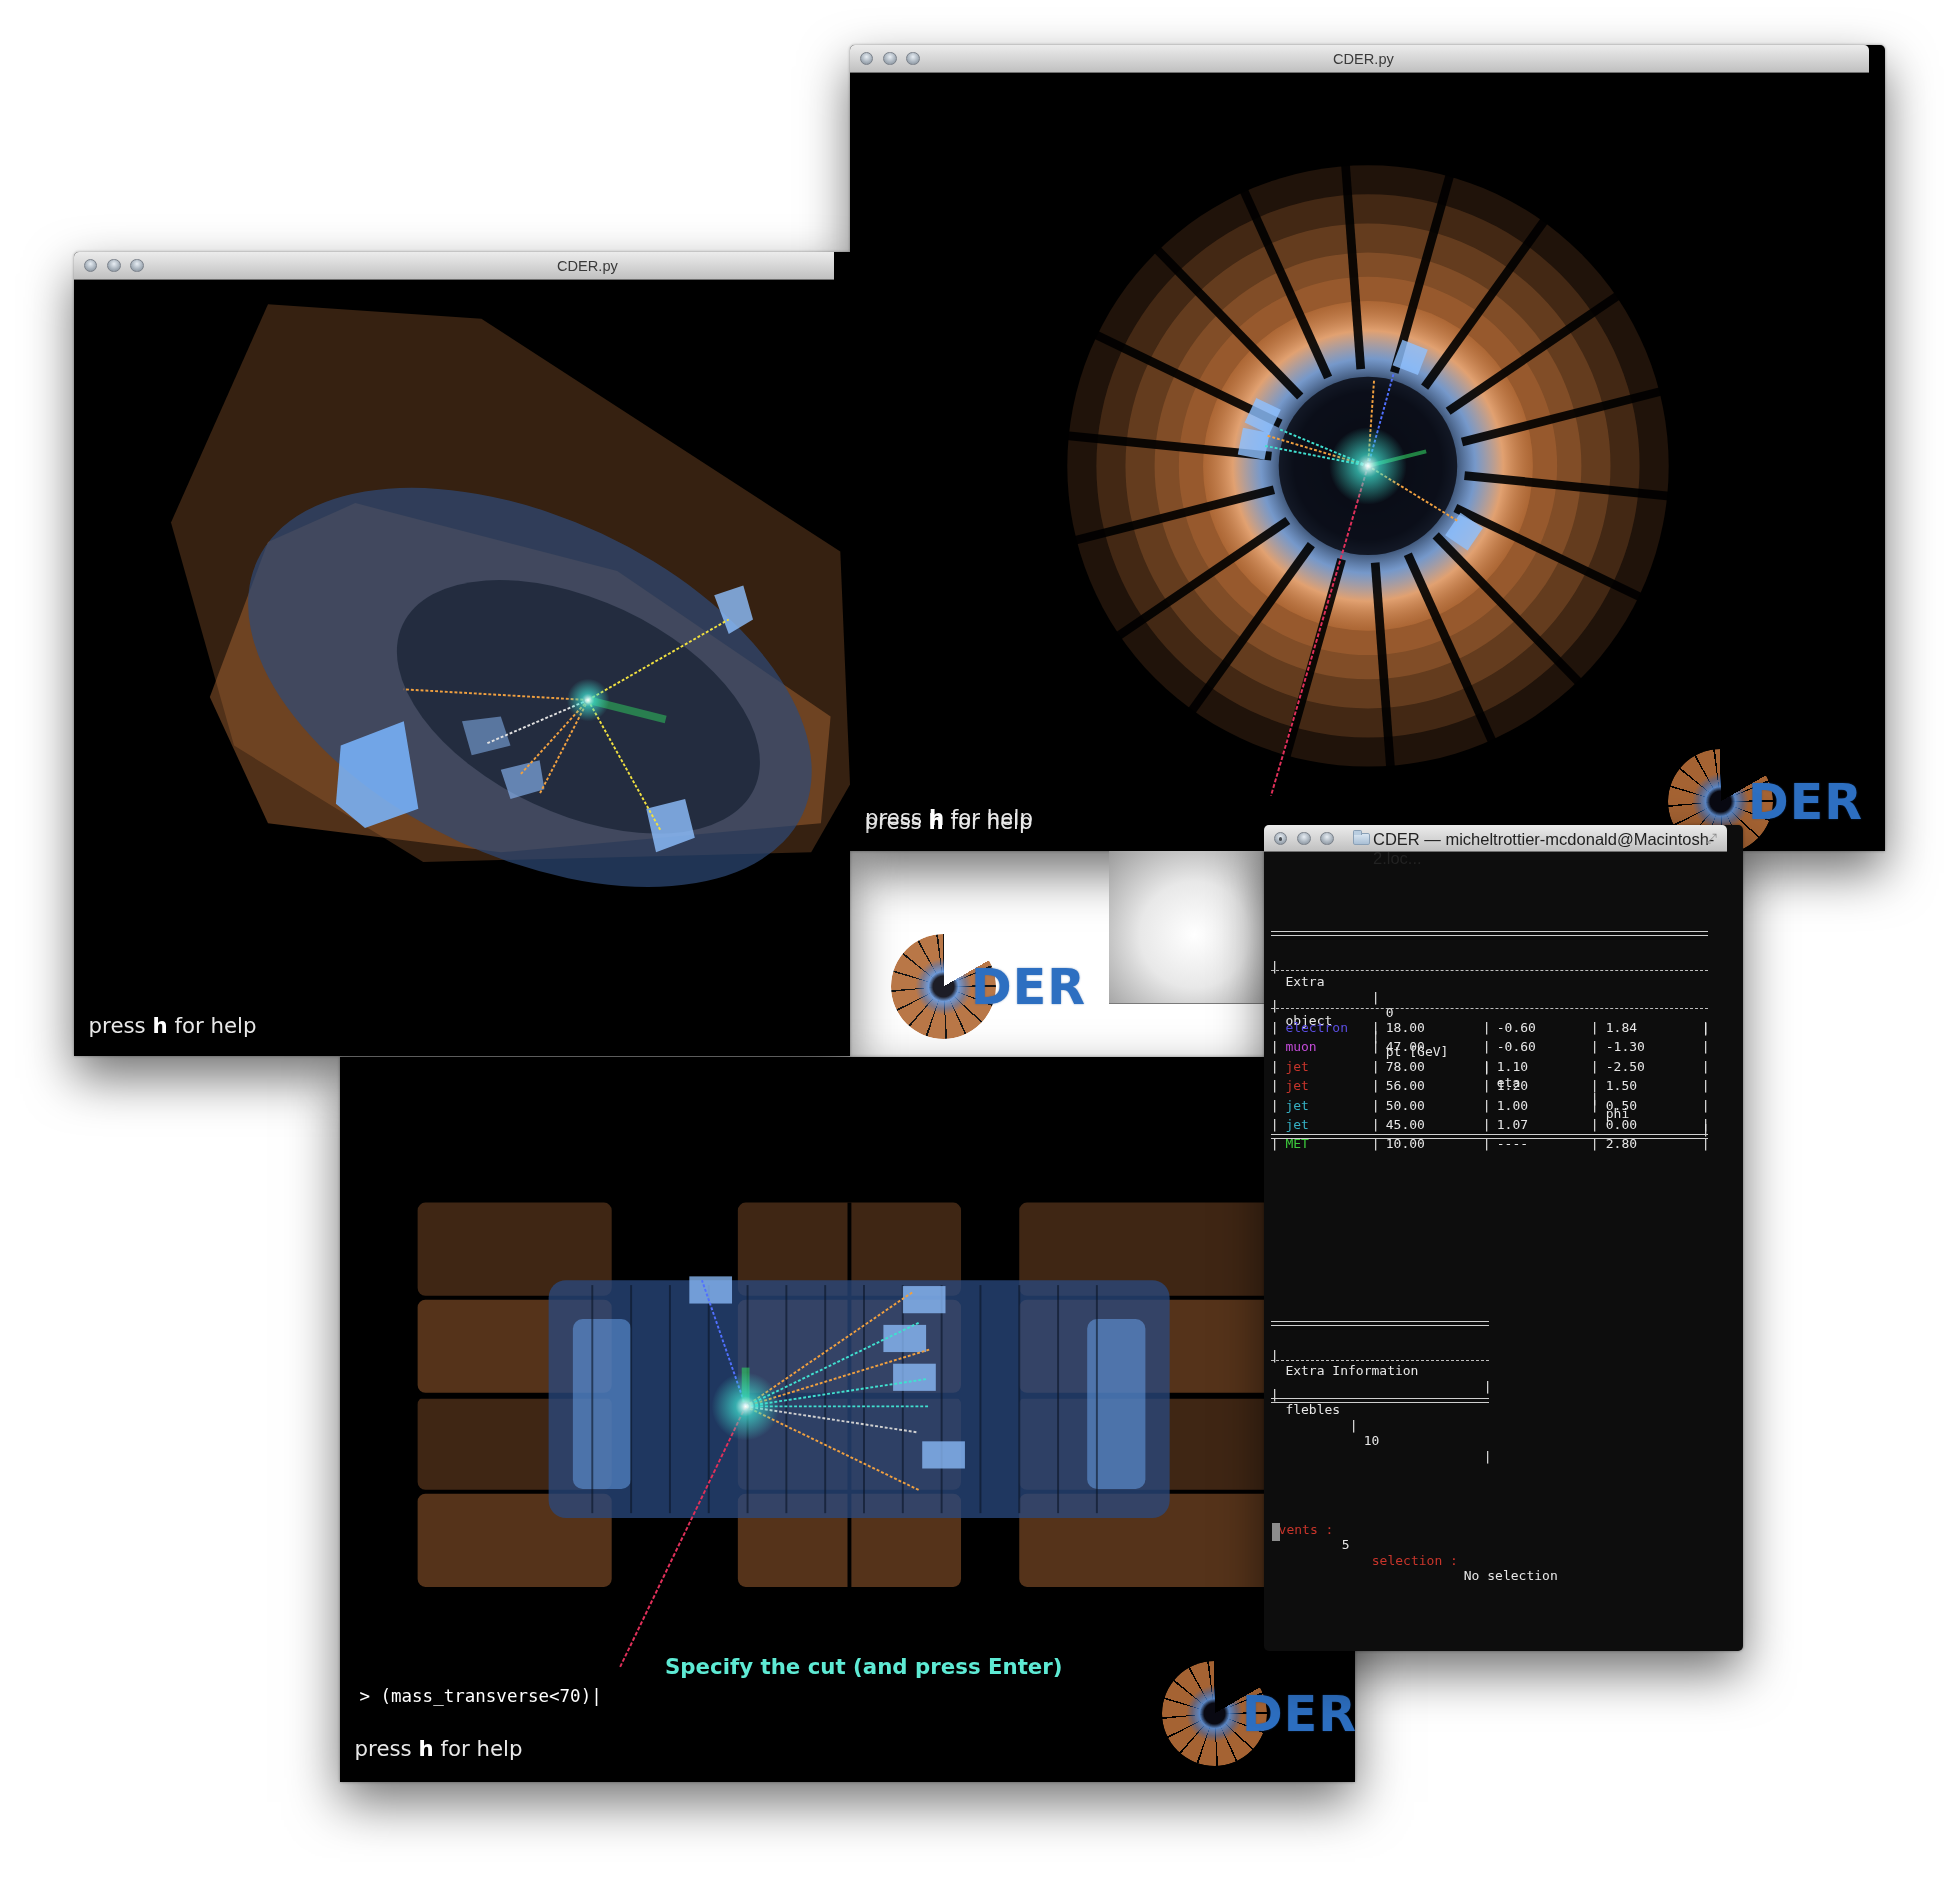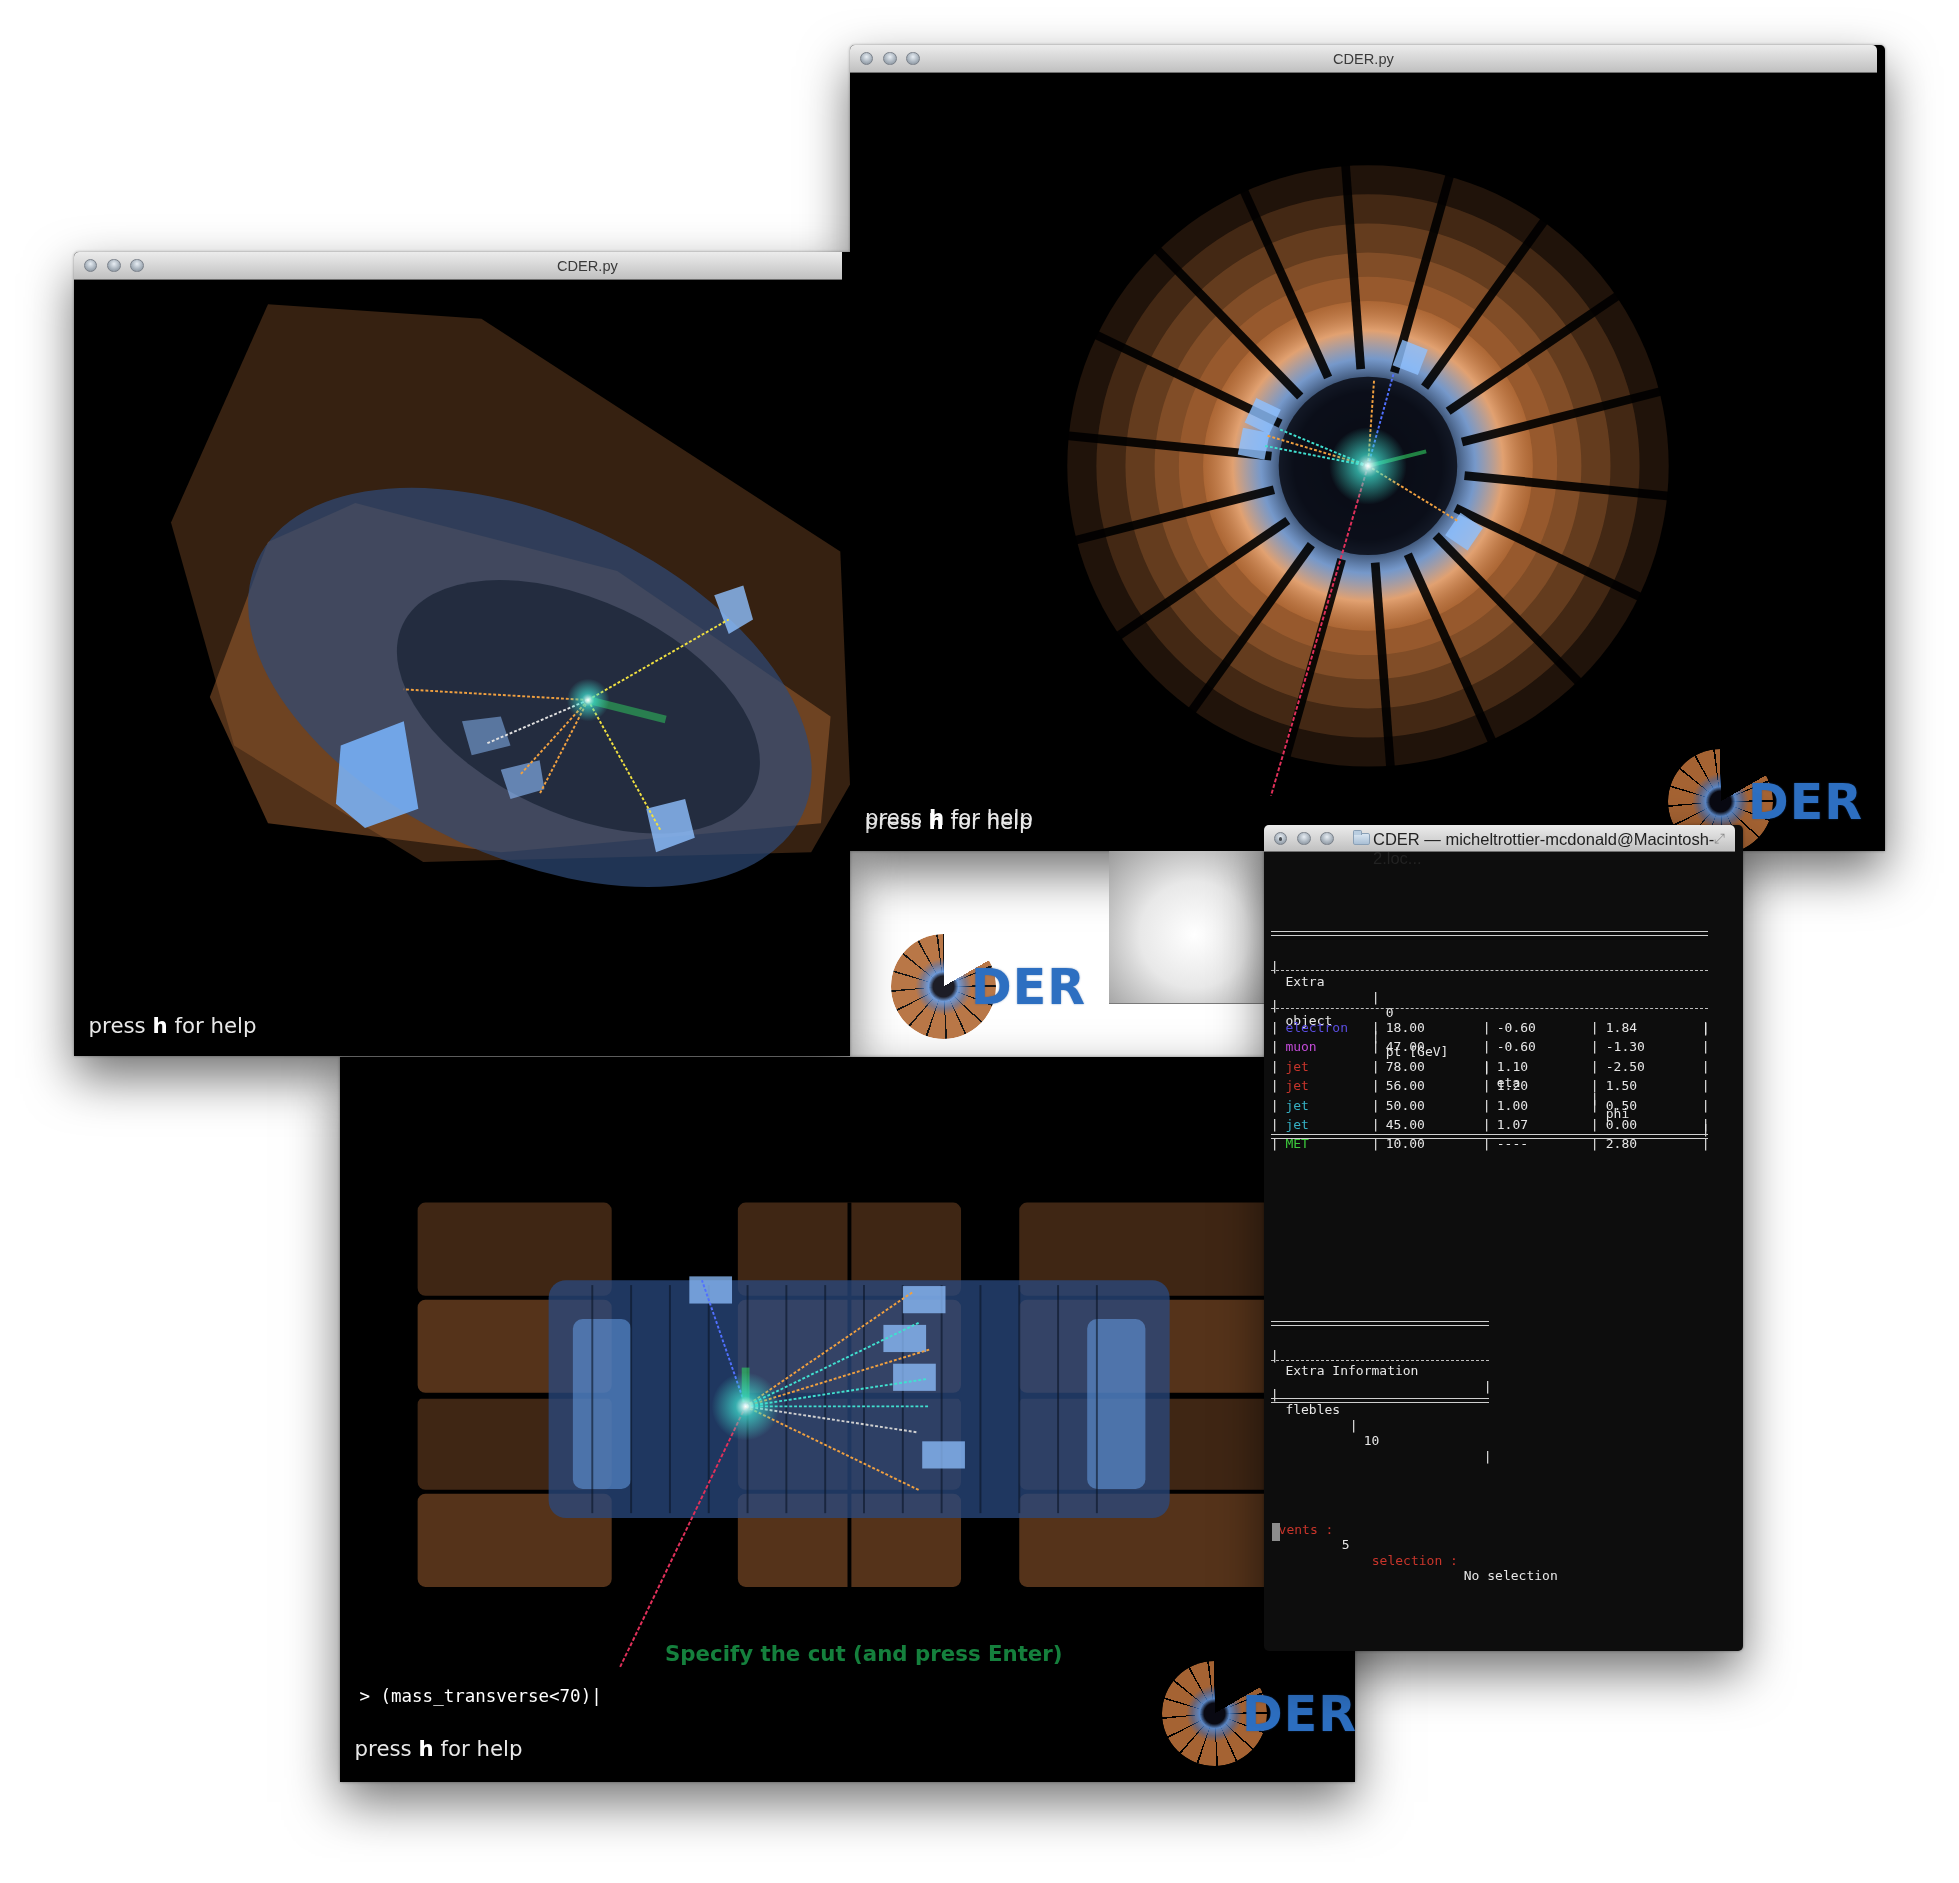--- a/index.html
+++ b/index.html
@@ -6,21 +6,21 @@
   body {
     width: 1959px; height: 1883px; position: relative; overflow: hidden;
     background: #ffffff;
     font-family: "DejaVu Sans", sans-serif;
   }
   .win {
     position: absolute; background: #000;
     box-shadow: 0 21.3px 49px rgba(0,0,0,0.55), 0 0 2.9px rgba(0,0,0,0.4);
   }
   .titlebar {
-    position: absolute; left: 0; right: 8px; top: 0; height: 28px;
+    position: absolute; left: 0; right: 16px; top: 0; height: 28px;
     background: linear-gradient(#ececec, #d2d2d2 60%, #c0c0c0);
     border-bottom: 1px solid #6f6f6f;
     border-radius: 4.9px 4.9px 0 0;
     box-sizing: border-box;
   }
   .tl-btns { position: absolute; left: 9.7px; top: 6.8px; display: flex; gap: 9.7px; }
   .tl-btn {
     width: 13.6px; height: 13.6px; border-radius: 50%;
     background: radial-gradient(circle at 50% 35%, #e8eef4 0%, #aab4be 55%, #7d8791 100%);
     border: 1px solid #7a818a; box-sizing: border-box;
@@ -91,22 +91,23 @@
   .gray-patch {
     position: absolute; left: 1109px; top: 851px; width: 155px; height: 152px;
     background: radial-gradient(ellipse at 55% 55%, #ffffff 0%, #e8e8e8 45%, #9a9a9a 100%);
     border-bottom: 1.9px solid #7a7a7a;
   }
   .prompt {
     position: absolute; color: #ffffff; font-size: 17.5px;
     font-family: "DejaVu Sans Mono", monospace;
   }
   .cut-label {
-    position: absolute; color: #15803d; font-size: 21.3px; font-weight: bold;
+    position: absolute; color: #5eead4; font-size: 21.3px; font-weight: bold;
     font-family: "DejaVu Sans", sans-serif;
+    margin-top: 13px;
   }
 </style>
 </head>
 <body>
 
 <div class="win" style="left:850px; top:45px; width:1035px; height:806px; border-radius:4.9px 4.9px 0 0;">
   <div class="titlebar">
     <div class="tl-btns">
       <div class="tl-btn"></div>
       <div class="tl-btn"></div>

